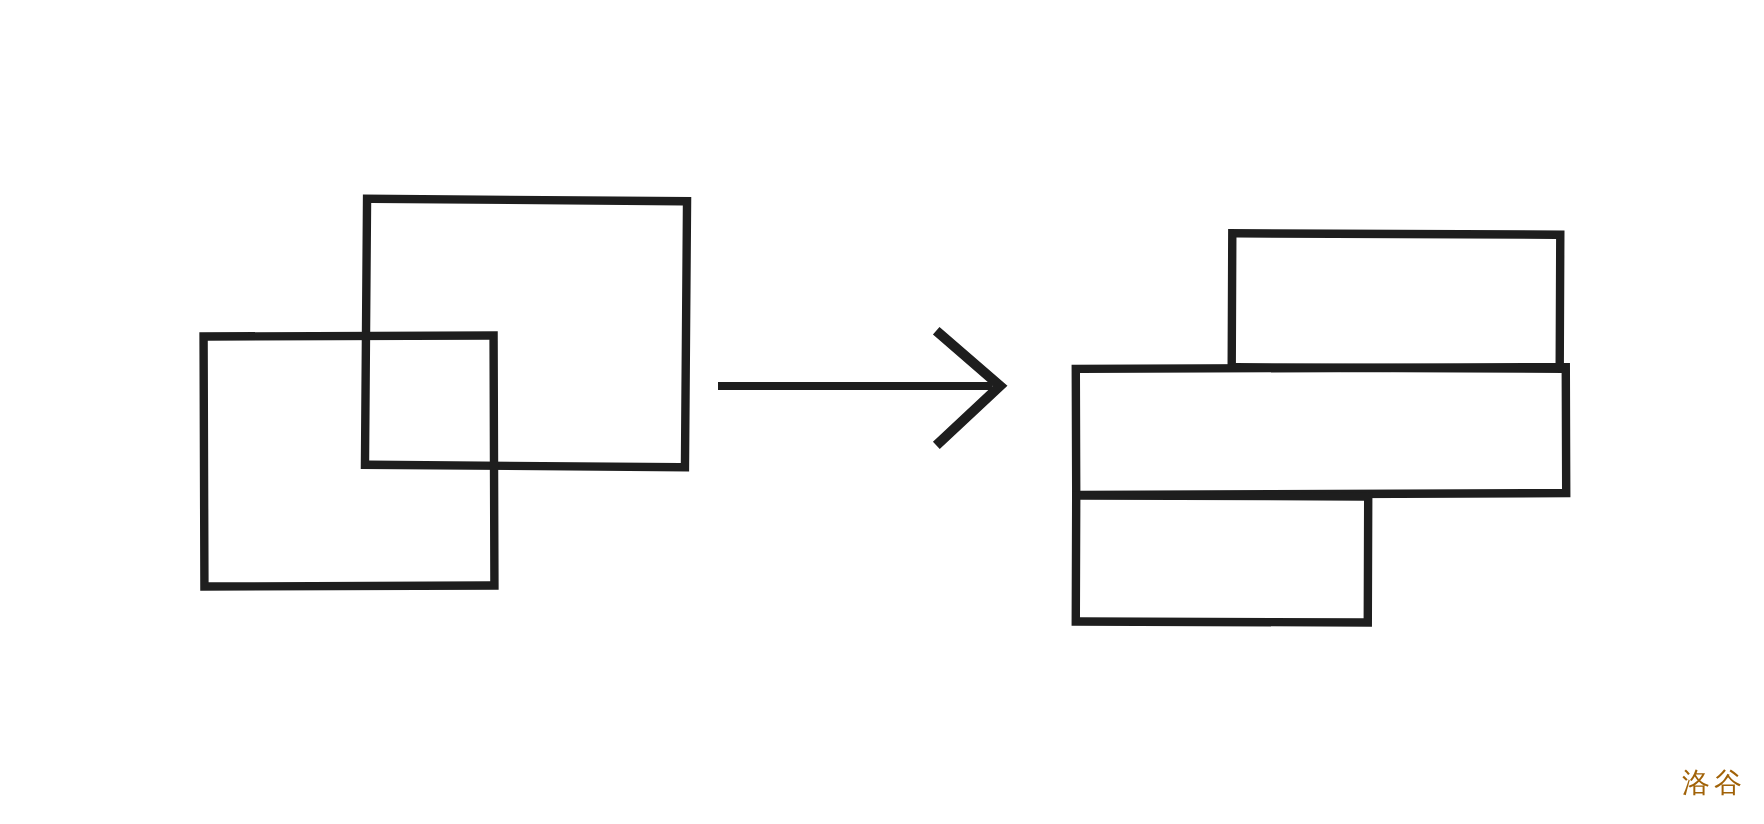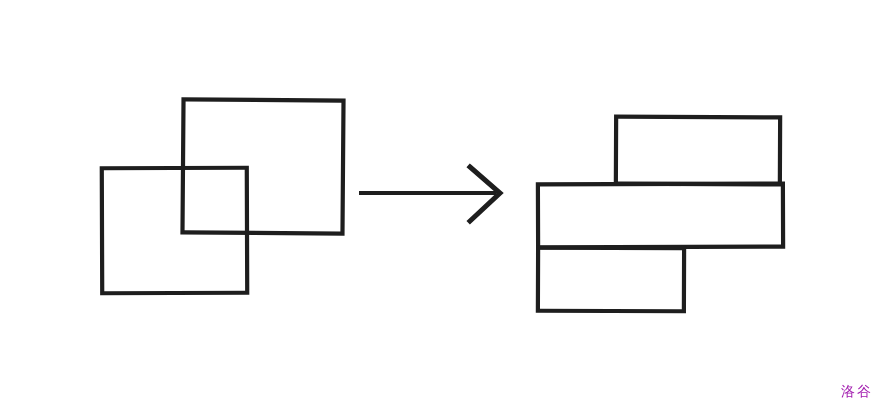--- a/index.html
+++ b/index.html
@@ -46,14 +46,14 @@
       <g>
         <rect x="616" y="117" width="164" height="67" fill="none" stroke="#1e1e1e" stroke-width="4.2" stroke-linejoin="miter" transform="rotate(0.25 698 150.5)"></rect>
         <rect x="538" y="184" width="245" height="63" fill="none" stroke="#1e1e1e" stroke-width="4.2" stroke-linejoin="miter" transform="rotate(-0.2 660.5 215.5)"></rect>
         <rect x="538" y="248" width="146" height="63" fill="none" stroke="#1e1e1e" stroke-width="4.2" stroke-linejoin="miter" transform="rotate(0.2 611 279.5)"></rect>
       </g>
       <g>
         <line x1="359" y1="193" x2="496" y2="193" stroke="#1e1e1e" stroke-width="4" stroke-linecap="butt"></line>
         <polyline points="470,167 500,193 470,221" fill="none" stroke="#1e1e1e" stroke-width="5" stroke-linecap="square" stroke-linejoin="miter"></polyline>
       </g>
     </svg>
-  <span class="watermark" style="color: #a21caf;">洛谷</span>
+  <span class="watermark" style="color: #a16207;">洛谷</span>
 </div>
 
 </body></html>

